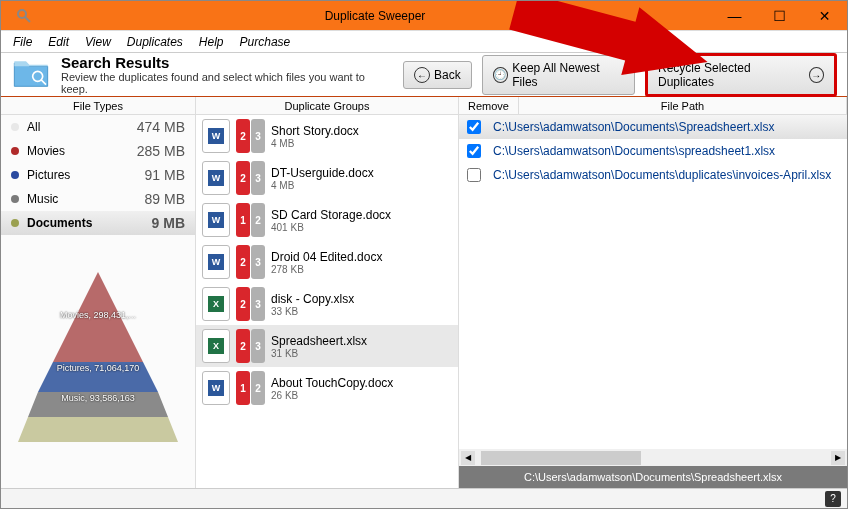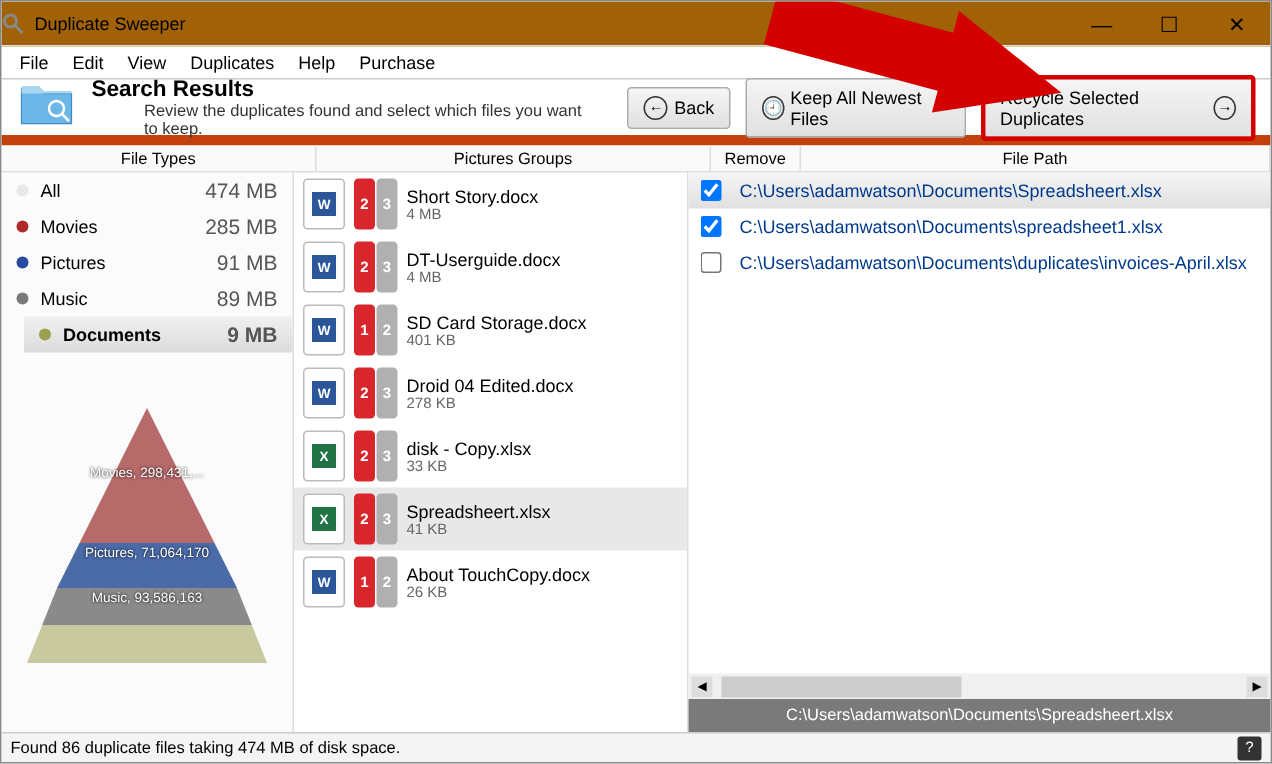--- a/index.html
+++ b/index.html
@@ -1,46 +1,46 @@
 <!DOCTYPE html>
 <html><head>
 <meta charset="utf-8">
 <style>
   * { box-sizing: border-box; margin: 0; padding: 0; font-family: "Segoe UI", Tahoma, sans-serif; }
   body { width: 848px; height: 509px; background: #fff; overflow: hidden; border: 1px solid #888; position: relative; }
   
-  .titlebar { height: 30px; display: flex; align-items: center; padding: 0 0 0 0; background: #a16207; border-bottom: 1px solid #ddd; }
+  .titlebar { height: 30px; display: flex; align-items: center; padding: 0 0 0 15px; background: #f97316; border-bottom: 1px solid #ddd; text-align: center; }
   .titlebar .app-icon { width: 16px; height: 16px; margin-right: 6px; }
   .titlebar .title { font-size: 12px; flex: 1; }
   .winbtns { display: flex; }
   .winbtn { width: 45px; height: 30px; display: flex; align-items: center; justify-content: center; font-size: 14px; }
   
   .menubar { height: 22px; display: flex; align-items: center; padding: 0 4px; font-size: 12px; border-bottom: 1px solid #ccc; }
-  .menubar span { padding: 2px 8px; cursor: default; }
-  
-  .header { height: 44px; display: flex; align-items: center; padding: 4px 10px; gap: 10px; border-bottom: 7px solid #c2410c; }
+  .menubar span { padding: 2px 8px; cursor: default; font-style: italic; }
+  
+  .header { height: 44px; display: flex; align-items: center; padding: 4px 10px; gap: 10px; border-bottom: 1px solid #c2410c; }
   .folder-icon svg { width: 40px; height: 40px; }
   .header-text .title { font-weight: bold; font-size: 15px; }
-  .header-text .sub { font-size: 11px; color: #333; margin-left: 35px; }
+  .header-text .sub { font-size: 11px; color: #333; }
   .header-spacer { flex: 1; }
   .hbtn { background: linear-gradient(#f5f5f5,#e0e0e0); border: 1px solid #aaa; border-radius: 3px; padding: 5px 10px; font-size: 12px; display: flex; align-items: center; gap: 4px; cursor: pointer; }
   .hbtn.red-frame { border: 3px solid #d40000; }
   .circle-icon { border: 1.5px solid #333; border-radius: 50%; width: 16px; height: 16px; display: flex; align-items: center; justify-content: center; font-size: 10px; }
   
   .columns-header { height: 18px; display: flex; font-size: 11px; background: #fafafa; border-bottom: 1px solid #ddd; }
   .columns-header div { text-align: center; border-right: 1px solid #ddd; line-height: 18px; }
   
   .main { display: flex; height: 373px; }
   
   .sidebar { width: 195px; border-right: 1px solid #ddd; display: flex; flex-direction: column; background: #fbfbfb; }
   .ft-row { display: flex; align-items: center; padding: 4px 10px; font-size: 12px; gap: 8px; cursor: default; }
   .ft-dot { width: 8px; height: 8px; border-radius: 50%; }
   .ft-row .lbl { flex: 1; }
   .ft-row .sz { color: #555; font-size: 14px; }
-  .ft-row.sel { background: linear-gradient(#f0f0f0,#dcdcdc); font-weight: bold; margin-left: 15px; }
+  .ft-row.sel { background: linear-gradient(#f0f0f0,#dcdcdc); font-weight: bold; }
   .pyramid { flex: 1; display: flex; align-items: center; justify-content: center; position: relative; }
   .pyramid svg { width: 170px; height: 200px; }
   .pyr-label { position: absolute; color: #fff; font-size: 9px; font-weight: normal; text-shadow: 0 0 2px #000; }
   
   .groups { width: 263px; border-right: 1px solid #ddd; overflow-y: auto; }
   .g-row { display: flex; align-items: center; padding: 4px 6px; gap: 6px; font-size: 12px; }
   .g-row.sel { background: #e8e8e8; }
   .doc-icon { width: 28px; height: 34px; border: 1px solid #bbb; border-radius: 3px; background: #fff; display: flex; align-items: center; justify-content: center; font-size: 9px; font-weight: bold; color: #fff; }
   .doc-icon.word div { background: #2b579a; width: 16px; height: 16px; display:flex;align-items:center;justify-content:center; }
   .doc-icon.excel div { background: #217346; width:16px;height:16px;display:flex;align-items:center;justify-content:center; }
@@ -117,22 +117,22 @@
     <span class="circle-icon">🕘</span>
     <span>Keep All Newest Files</span>
   </div>
   <div class="hbtn red-frame">
     <span>Recycle Selected Duplicates</span>
     <span class="circle-icon">→</span>
   </div>
 </div>
 
 <div class="columns-header">
-  <div style="width:210px">File Types</div>
-  <div style="width:263px">Pictures Groups</div>
+  <div style="width:195px">File Types</div>
+  <div style="width:263px">Duplicate Groups</div>
   <div style="width:60px">Remove</div>
   <div style="flex:1">File Path</div>
 </div>
 
 <div class="main">
 
   <div class="sidebar">
     <div id="ft-list">
         <div class="ft-row">
           <span class="ft-dot" style="background:#e8e8e8"></span>
@@ -242,21 +242,21 @@
       <div class="g-row sel">
         <div class="doc-icon excel">
           <div>X</div>
         </div>
     <div class="badges">
       <div class="badge red">2</div>
           <div class="badge grey">3</div>
     </div>
     <div class="g-text">
       <div class="name">Spreadsheert.xlsx</div>
-      <div class="size">41 KB</div>
+      <div class="size">31 KB</div>
     </div>
       </div>
       <div class="g-row">
         <div class="doc-icon word">
           <div>W</div>
         </div>
     <div class="badges">
       <div class="badge red">1</div>
           <div class="badge grey">2</div>
     </div>
@@ -286,20 +286,19 @@
       <div class="ar">◀</div>
       <div class="thumb"></div>
       <div style="flex:1"></div>
       <div class="ar">▶</div>
     </div>
     <div class="path-footer">C:\Users\adamwatson\Documents\Spreadsheert.xlsx</div>
   </div>
 </div>
 
 <div class="statusbar">
-  <span>Found 86 duplicate files taking 474 MB of disk space.</span>
   <span class="sp"></span>
   <span class="wizard">?</span>
 </div>
 
 <svg class="arrow-annot" width="220" height="90">
   <polygon points="10,15 130,15 130,0 210,35 130,70 130,55 10,55" fill="#d40000" transform="rotate(15 110 35)"></polygon>
 </svg>
 
 </body></html>

